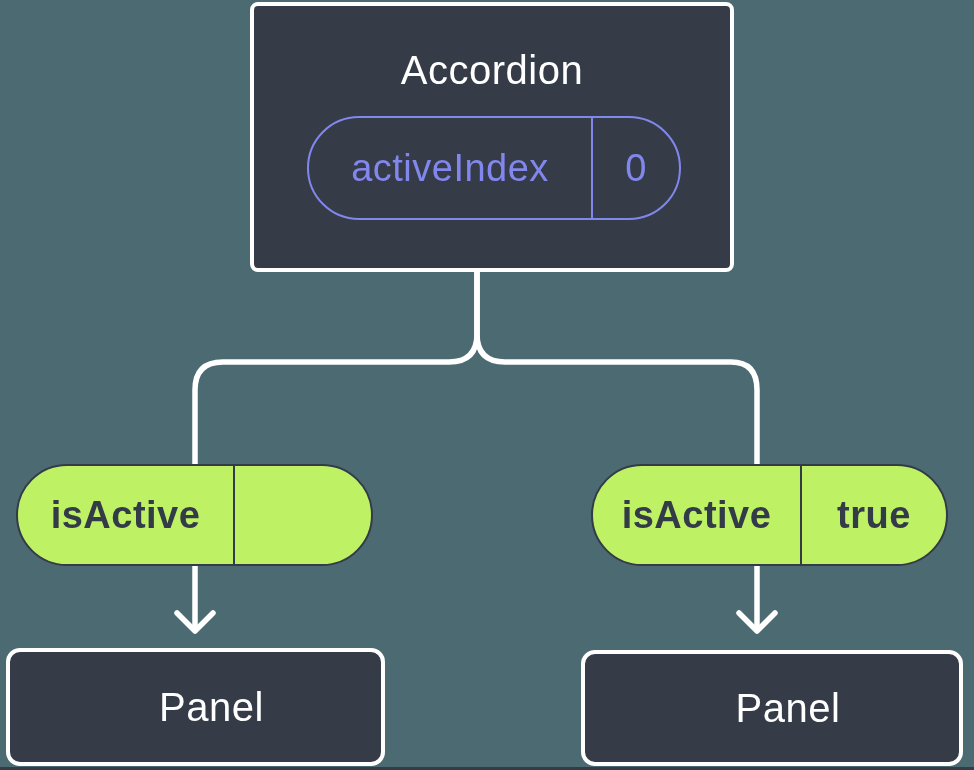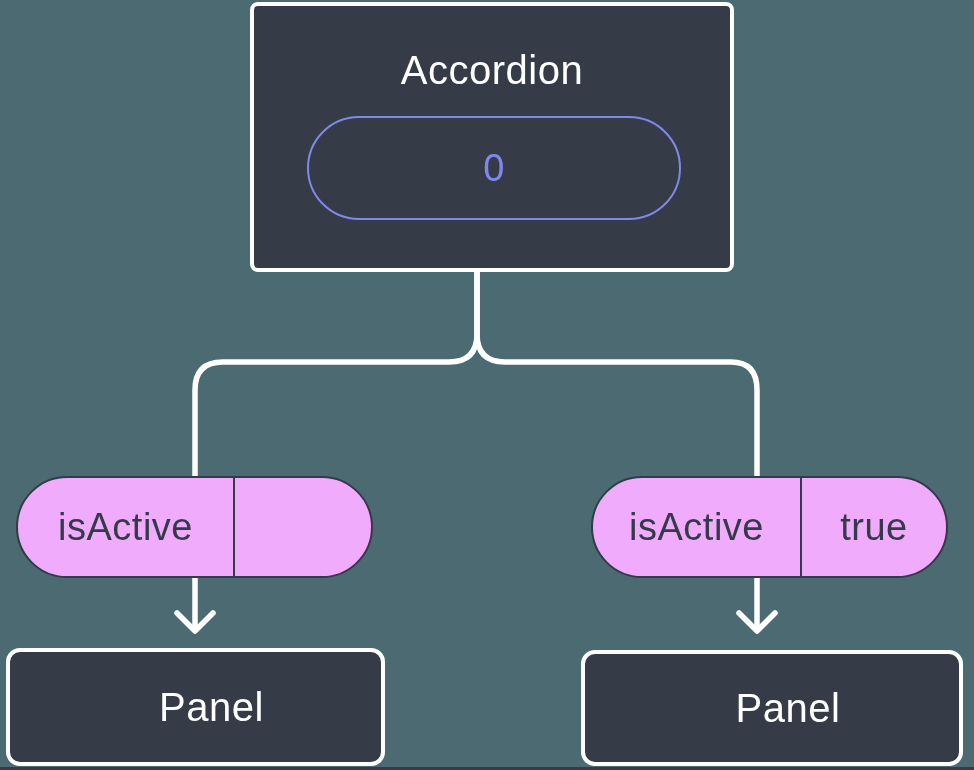--- a/index.html
+++ b/index.html
@@ -32,24 +32,24 @@
     position:absolute;left:53px;top:110px;width:374px;height:104px;
     border:2px solid #8287EE;border-radius:52px;box-sizing:border-box;
     display:flex;color:#8287EE;font-size:38px;letter-spacing:0.5px;
   }
   .state-pill .cell{display:flex;align-items:center;justify-content:center;}
   .state-pill .cell-name{width:282px;border-right:2px solid #8287EE;}
   .state-pill .cell-value{flex:1;}
 
   
   .prop-pill{
-    position:absolute;top:476px;height:102px;width:357px;
-    background:#f0abfc;border:2px solid #333B48;border-radius:52px;
+    position:absolute;top:464px;height:102px;width:357px;
+    background:#bef264;border:2px solid #333B48;border-radius:52px;
     box-sizing:border-box;display:flex;color:#333B48;
-    font-size:38px;letter-spacing:0.5px;
+    font-size:38px;letter-spacing:0.5px;font-weight:bold;
   }
   .prop-pill .cell{display:flex;align-items:center;justify-content:center;}
   .prop-pill .cell-name{border-right:2px solid #333B48;}
   .pill-left{left:16px;}
   .pill-left .cell-name{width:215px;}
   .pill-right{left:591px;}
   .pill-right .cell-name{width:207px;}
   .prop-pill .cell-value{flex:1;}
 
   
@@ -65,20 +65,21 @@
   <svg class="connectors" viewBox="0 0 974 770" fill="none">
     <path d="M477 266 L477 334 Q477 362 449 362 L223 362 Q195 362 195 390 L195 629" stroke="#FFFFFF" stroke-width="5.5" stroke-linecap="round"></path>
     <path d="M177 613 L195 631 L213 613" stroke="#FFFFFF" stroke-width="5.5" stroke-linecap="round" stroke-linejoin="round"></path>
     <path d="M477 266 L477 334 Q477 362 505 362 L731 362 Q757 362 757 390 L757 629" stroke="#FFFFFF" stroke-width="5.5" stroke-linecap="round"></path>
     <path d="M739 613 L757 631 L775 613" stroke="#FFFFFF" stroke-width="5.5" stroke-linecap="round" stroke-linejoin="round"></path>
   </svg>
 
   <div class="node node-root">
     <div class="node-title">Accordion</div>
     <div class="state-pill">
+      <span class="cell cell-name">activeIndex</span>
       <span class="cell cell-value">0</span>
     </div>
   </div>
 
   <div class="prop-pill pill-left">
     <span class="cell cell-name">isActive</span>
   </div>
 
   <div class="prop-pill pill-right">
     <span class="cell cell-name">isActive</span>

